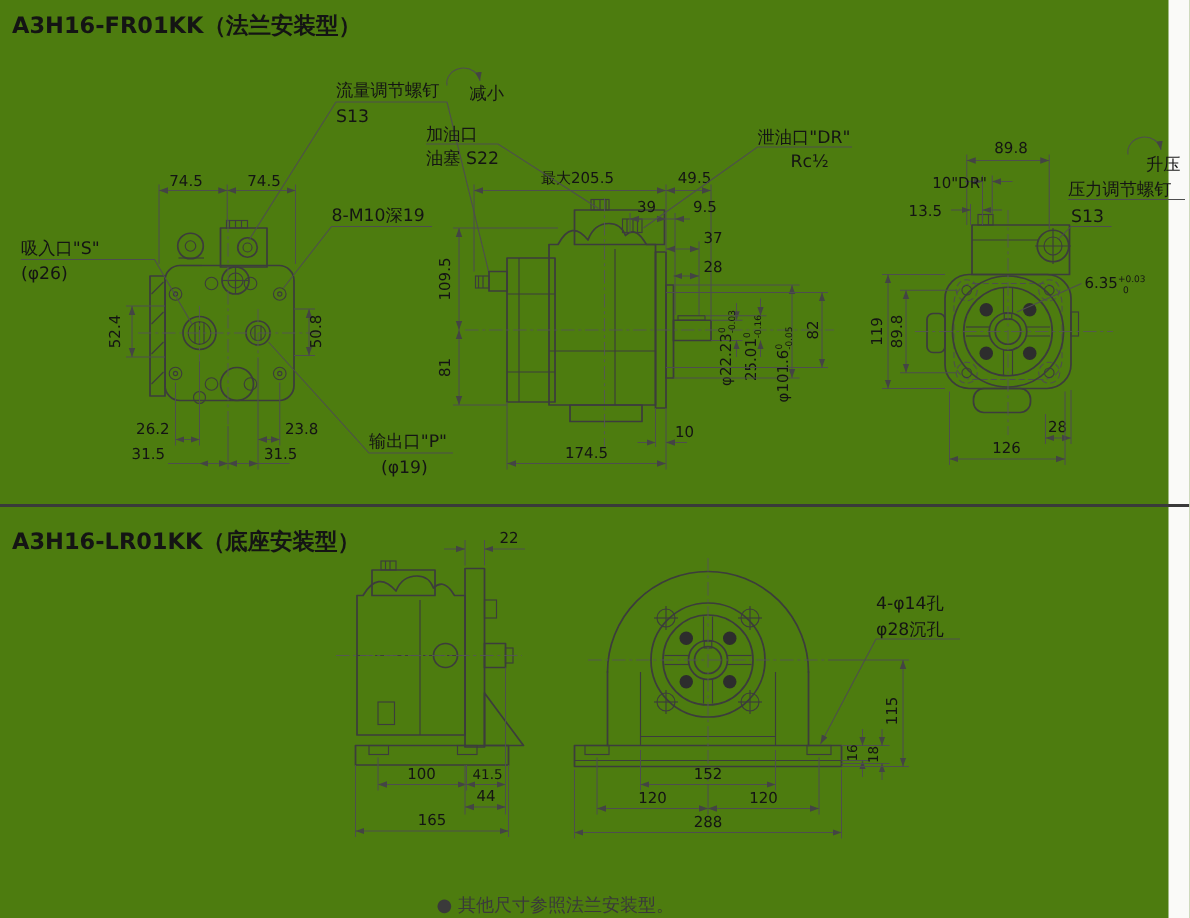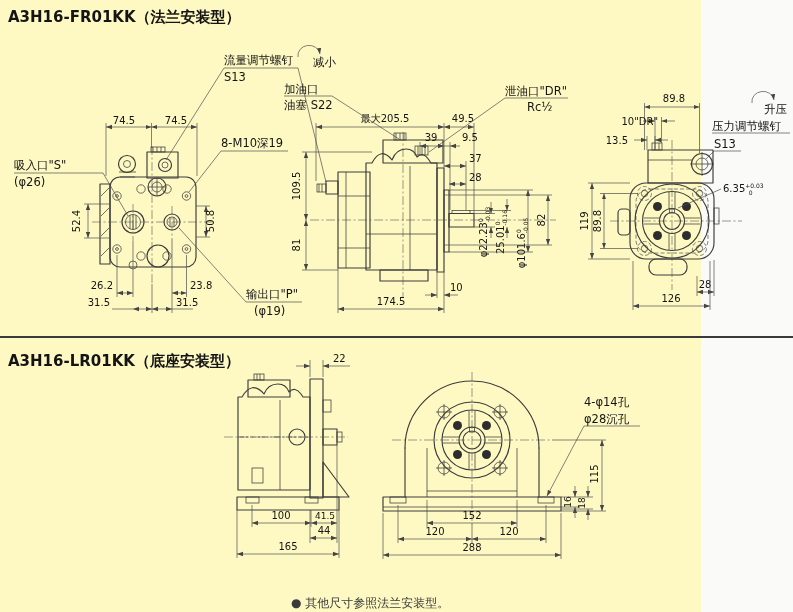--- a/index.html
+++ b/index.html
@@ -1,16 +1,16 @@
 <!DOCTYPE html>
 <html><head>
 <meta charset="utf-8">
 <style>
   html,body{margin:0;padding:0;background:#fafaf8;}
-  #stage{position:relative;width:701px;height:612px;background:#fef9c3;font-family:"DejaVu Sans",sans-serif;}
+  #stage{position:relative;width:779px;height:612px;background:#4d7c0f;font-family:"DejaVu Sans",sans-serif;}
   svg{display:block}
   .ol{stroke:#3c3c3c;stroke-width:1.15;fill:none;stroke-linejoin:round;stroke-linecap:round}
   .o2{stroke:#3c3c3c;stroke-width:.75;fill:none}
   .dm{stroke:#4e4e4e;stroke-width:.7;fill:none}
   .cl{stroke:#565656;stroke-width:.6;fill:none;stroke-dasharray:9 2.5 2 2.5}
   .dsh{stroke:#4e4e4e;stroke-width:.7;fill:none;stroke-dasharray:4 2.2}
   .blk{fill:#2d2d2d;stroke:none}
   text{fill:#141414}
   .dt{font-size:10px}
   .dt9{font-size:9px}

